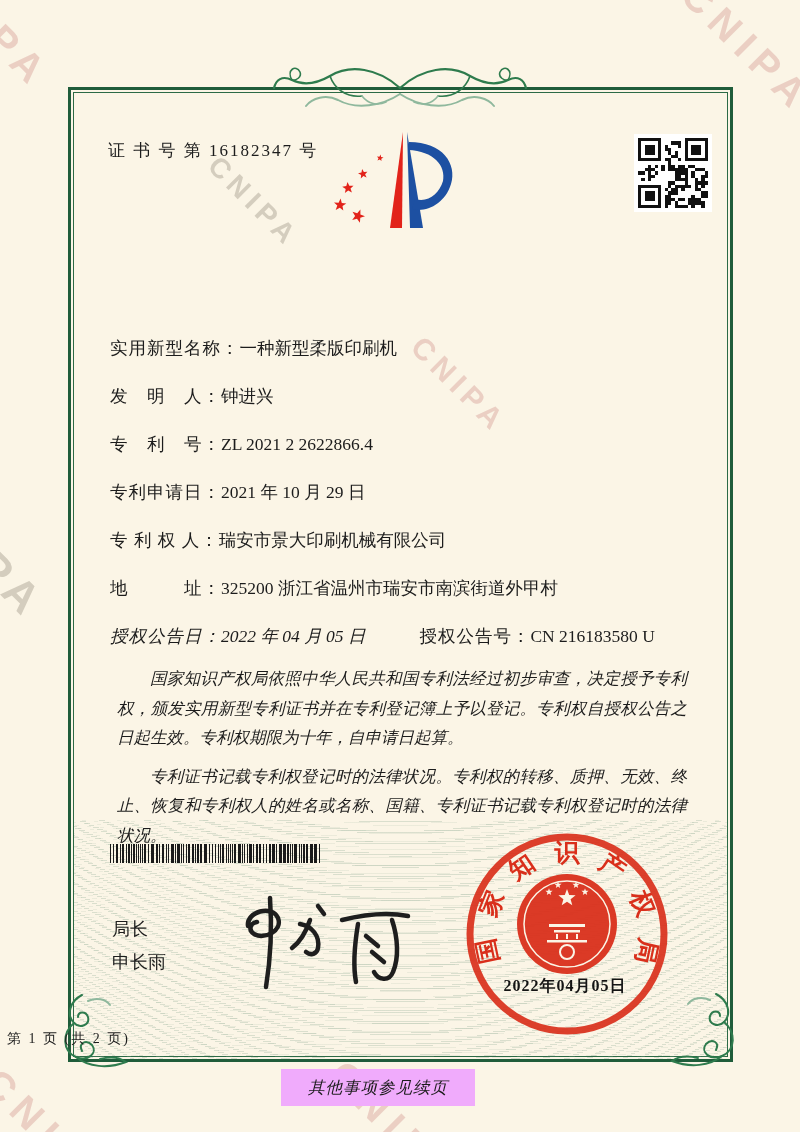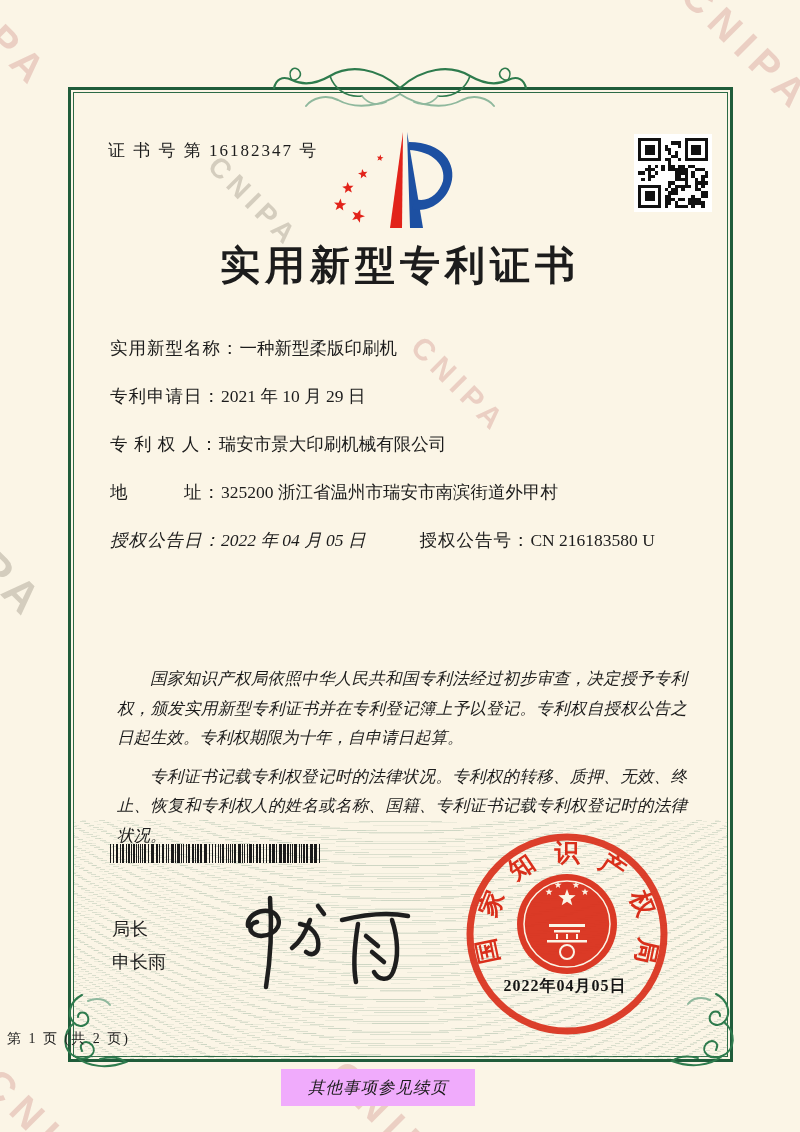--- a/index.html
+++ b/index.html
@@ -228,24 +228,25 @@
         <polygon points="32.1,43.1 33.9,46.1 37.4,45.7 35.1,48.3 36.6,51.5 33.4,50.1 30.8,52.5 31.1,49.0 28.0,47.3 31.5,46.5" fill="#e2231a"></polygon>
         <polygon points="17.5,56.0 19.3,59.8 23.5,59.7 20.5,62.6 21.9,66.5 18.2,64.5 14.9,67.1 15.7,63.0 12.2,60.7 16.3,60.1" fill="#e2231a"></polygon>
         <polygon points="10.6,72.5 11.8,76.9 16.3,77.5 12.5,80.1 13.3,84.6 9.8,81.7 5.7,83.9 7.3,79.6 4.0,76.5 8.6,76.7" fill="#e2231a"></polygon>
         <polygon points="30.4,83.4 30.4,88.4 35.0,90.2 30.3,91.8 29.9,96.7 27.0,92.8 22.2,93.9 25.1,89.9 22.5,85.7 27.2,87.2" fill="#e2231a"></polygon>
       </g>
     <polygon points="73,6 60,102 72,102" fill="#e2231a"></polygon>
     <polygon points="77,6 80,102 93,102" fill="#1d50a2"></polygon>
     <path d="M79,16 C113,16 127,38 121,58 C115,78 96,87 82,83 L85,73 C98,77 109,68 113,55 C116,40 104,25 78,24 Z" fill="#1d50a2"></path>
   </svg>
 
-  <div class="title">实用新型专利证书</div>
 
   <div class="fields">
     <div class="frow"><span class="flabel">实用新型名称：</span><span>一种新型柔版印刷机</span></div>
+    <div class="frow"><span class="flabel">发　明　人：</span><span>钟进兴</span></div>
+    <div class="frow"><span class="flabel">专　利　号：</span><span>ZL 2021 2 2622866.4</span></div>
     <div class="frow"><span class="flabel">专利申请日：</span><span>2021 年 10 月 29 日</span></div>
     <div class="frow"><span class="flabel">专 利 权 人：</span><span>瑞安市景大印刷机械有限公司</span></div>
     <div class="frow"><span class="flabel">地　　　址：</span><span>325200 浙江省温州市瑞安市南滨街道外甲村</span></div>
     <div class="frow pairs">
       <span class="pair1"><span class="flabel">授权公告日：</span><span>2022 年 04 月 05 日</span></span>
       <span><span class="flabel">授权公告号：</span><span>CN 216183580 U</span></span>
     </div>
   </div>
 
   <div class="paras">

